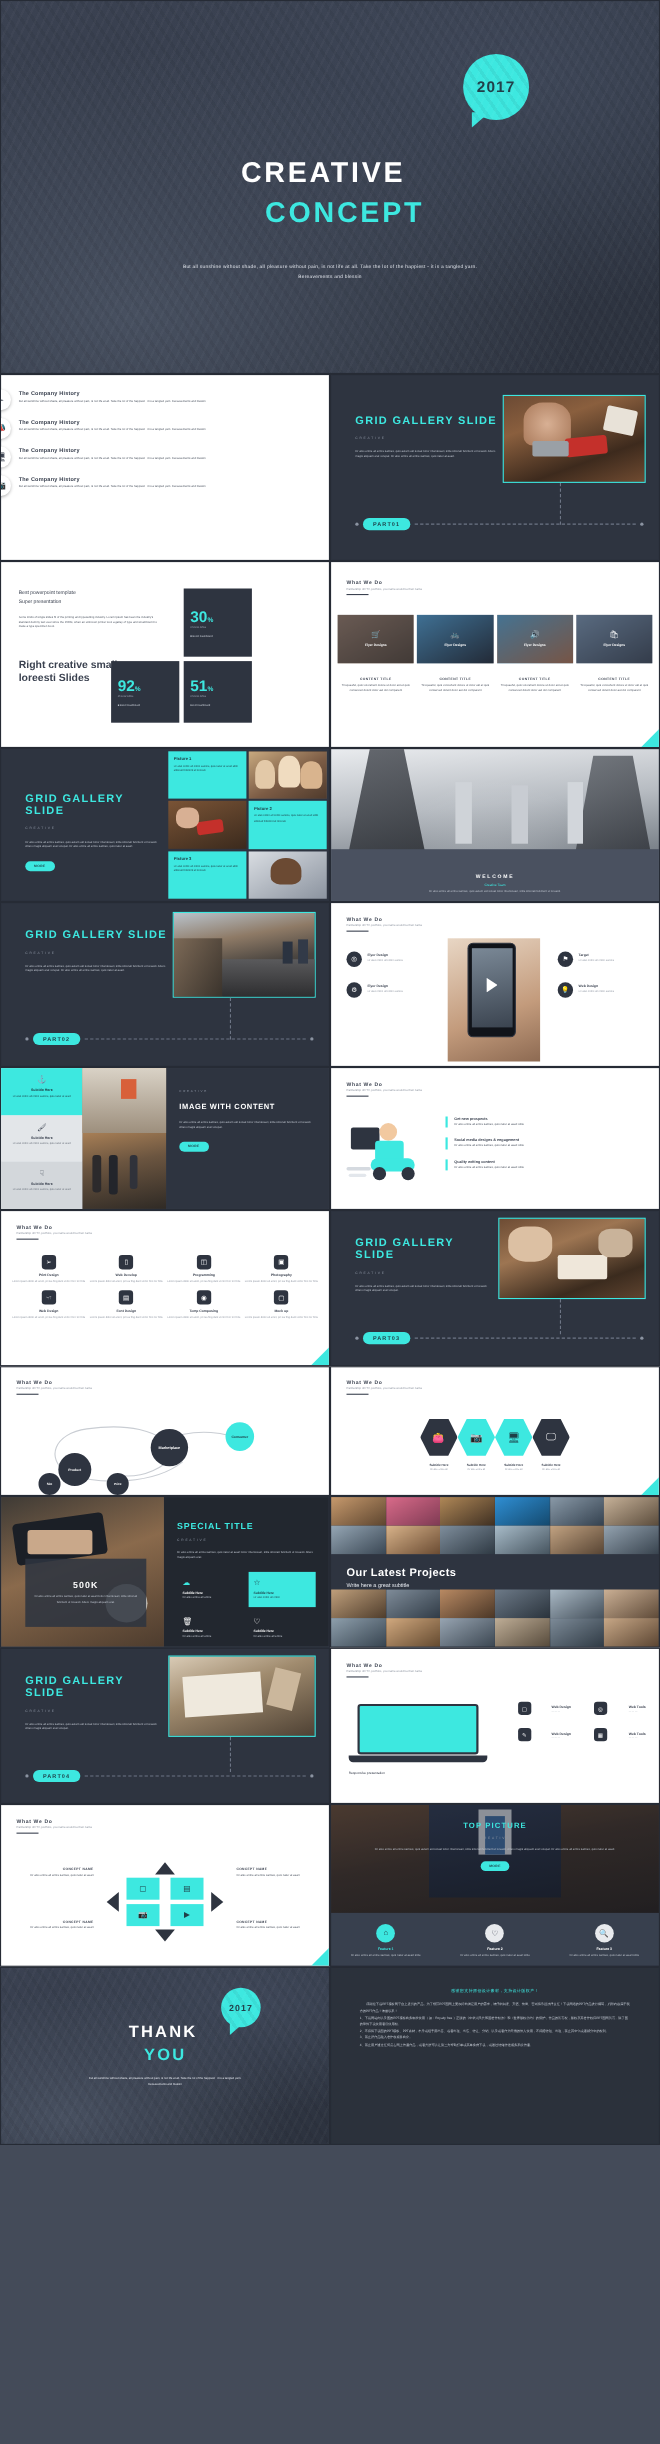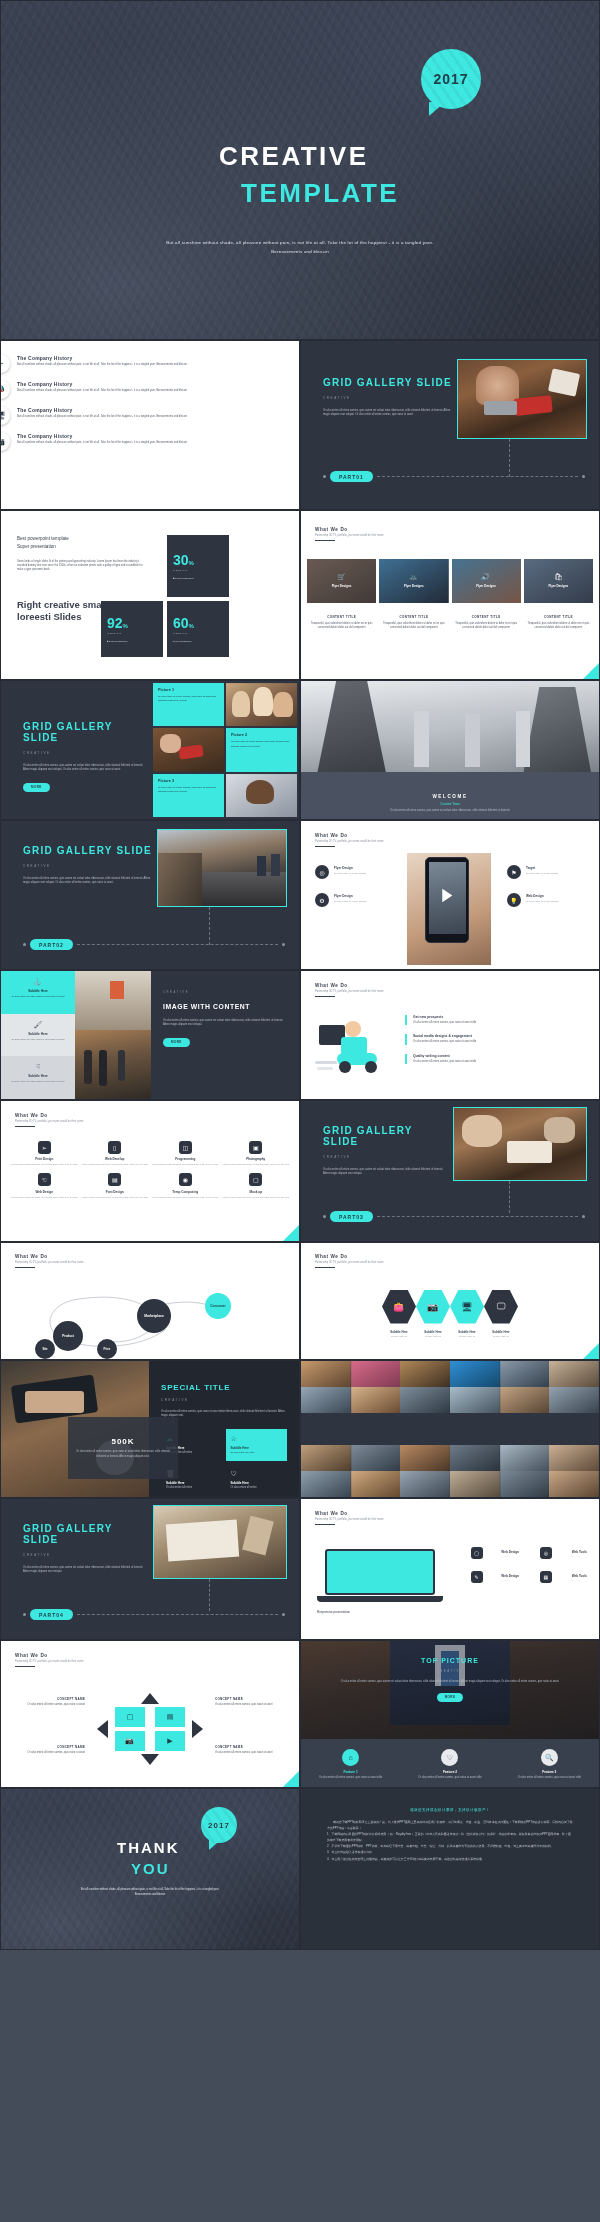--- a/index.html
+++ b/index.html
@@ -130,21 +130,21 @@
 <body>
 
 <div class="sheet">
 
   <div class="slide full cover">
     <div class="bubble" style="right:118px;top:48px;">
       <span>2017</span>
     </div>
     <div style="position:absolute;left:218px;top:140px;z-index:3;">
       <div class="cov-t1">CREATIVE</div>
-      <div class="cov-t2" style="margin-top:6px;margin-left:22px;">TEMPLATE</div>
+      <div class="cov-t2" style="margin-top:6px;margin-left:22px;">CONCEPT</div>
     </div>
     <div style="position:absolute;left:0;right:0;top:238px;z-index:3;">
       <div class="cov-p">But all sunshine without shade, all pleasure without pain, is not life at all. Take the lot of the happiest - it is a tangled yarn.</div>
       <div class="cov-p">Bereavements and blessin</div>
     </div>
   </div>
 
   <div class="row">
     <div class="slide half white" style="height:170px;display:flex;">
       <div style="flex:1;padding:13px 10px 0 0;margin-left:-10px;">
@@ -217,21 +217,21 @@
         <div class="stat-n"><span>30</span><small>%</small></div>
         <div class="stat-l">of 2012 APAs</div>
         <div class="stat-k">■ <span>Excel Dashboard</span></div>
       </div>
       <div class="stat" style="position:absolute;left:100px;top:90px;width:62px;height:56px;">
         <div class="stat-n"><span>92</span><small>%</small></div>
         <div class="stat-l">of 2012 APAs</div>
         <div class="stat-k">■ <span>Excel Dashboard</span></div>
       </div>
       <div class="stat" style="position:absolute;left:166px;top:90px;width:62px;height:56px;">
-        <div class="stat-n"><span>60</span><small>%</small></div>
+        <div class="stat-n"><span>51</span><small>%</small></div>
         <div class="stat-l">of 2012 APAs</div>
         <div class="stat-k">Excel Dashboard</div>
       </div>
     </div>
 
     <div class="slide half white" style="height:170px;position:relative;">
       <div style="padding:16px 0 0 14px;">
         <div class="wh-t">What We Do</div>
         <div class="wh-s">Partnership 3D TV, portfolio, you name would be their name</div>
         <div class="wh-r"></div>
@@ -621,21 +621,21 @@
       <div class="corner-tri"></div>
     </div>
   </div>
 
   <div class="row">
     <div class="slide half" style="height:138px;position:relative;display:flex;">
       <div class="photo" style="width:148px;background-image:linear-gradient(160deg,#3e3a35 0%,#8a6a4c 45%,#4d3c2e 100%);">
         <div style="position:absolute;left:8%;top:14%;width:56%;height:28%;background:#1b1f26;border-radius:4px;transform:rotate(-8deg);"></div>
         <div style="position:absolute;left:16%;top:22%;width:40%;height:16%;background:#c9a88a;border-radius:3px;"></div>
         <div style="position:absolute;right:10%;bottom:16%;width:26%;height:26%;background:#e8e2d6;border-radius:50%;"></div>
-        <div style="position:absolute;left:22px;top:56px;width:110px;height:62px;background:rgba(46,52,64,.88);display:flex;flex-direction:column;align-items:center;justify-content:center;padding:6px;margin-left:45px;">
+        <div style="position:absolute;left:22px;top:56px;width:110px;height:62px;background:rgba(46,52,64,.88);display:flex;flex-direction:column;align-items:center;justify-content:center;padding:6px;">
           <div style="font-size:8px;font-weight:bold;color:#fff;letter-spacing:1px;">500K</div>
           <div class="tiny" style="text-align:center;margin-top:4px;">Or also entire all entire samies, quis natur at aeart totior ribensceari, sitile sitionati felicitent ut loreesti. Altero magis aliquam erat.</div>
         </div>
       </div>
       <div style="flex:1;background:#22272f;padding:22px 12px;">
         <div style="font-size:8px;font-weight:bold;color:#3de8e0;letter-spacing:.8px;">SPECIAL TITLE</div>
         <div class="sub-sp" style="margin-top:6px;">CREATIVE</div>
         <div class="tiny" style="margin-top:8px;">Or also entire all entire samies, quis natur at aeart totior ribensceari, sitile sitionati felicitent ut loreesti. Altero magis aliquam erat.</div>
         <div style="display:grid;grid-template-columns:1fr 1fr;gap:3px;margin-top:10px;">
           <div style="padding:6px 5px;">
@@ -670,20 +670,24 @@
         <div style="background-image:linear-gradient(150deg,#2f8fd4,#14496e);"></div>
         <div style="background-image:linear-gradient(150deg,#8a9aa8,#33404e);"></div>
         <div style="background-image:linear-gradient(150deg,#c7b299,#5a4b3b);"></div>
         <div style="background-image:linear-gradient(150deg,#96a7b5,#3a4754);"></div>
         <div style="background-image:linear-gradient(150deg,#d8b38a,#6a4b32);"></div>
         <div style="background-image:linear-gradient(150deg,#7f8e9c,#2e3943);"></div>
         <div style="background-image:linear-gradient(150deg,#a8bcc9,#46545f);"></div>
         <div style="background-image:linear-gradient(150deg,#c2a382,#574433);"></div>
         <div style="background-image:linear-gradient(150deg,#94a3b0,#38434e);"></div>
       </div>
+      <div style="position:absolute;left:0;right:0;top:52px;height:44px;background:rgba(46,52,64,.86);display:flex;flex-direction:column;justify-content:center;padding-left:14px;">
+        <div style="font-size:10px;font-weight:bold;color:#fff;letter-spacing:.4px;">Our Latest Projects</div>
+        <div style="font-size:5px;color:#e4e8ee;margin-top:3px;">Write here a great subtitle</div>
+      </div>
       <div class="mosaic" style="position:absolute;bottom:0;left:0;right:0;">
         <div style="background-image:linear-gradient(150deg,#c0a07c,#4f3d2c);"></div>
         <div style="background-image:linear-gradient(150deg,#7f8c99,#303b46);"></div>
         <div style="background-image:linear-gradient(150deg,#b98a63,#4a3626);"></div>
         <div style="background-image:linear-gradient(150deg,#6d7a88,#2a333c);"></div>
         <div style="background-image:linear-gradient(150deg,#a9b8c4,#44505b);"></div>
         <div style="background-image:linear-gradient(150deg,#cbb095,#5e4a38);"></div>
         <div style="background-image:linear-gradient(150deg,#8fa0ad,#374450);"></div>
         <div style="background-image:linear-gradient(150deg,#d1a97f,#63492f);"></div>
         <div style="background-image:linear-gradient(150deg,#98a5b2,#3b4651);"></div>

